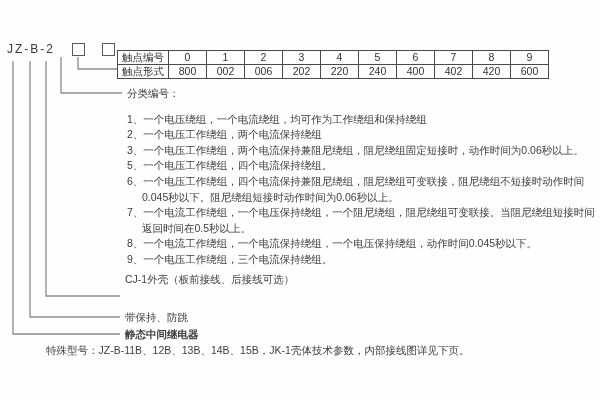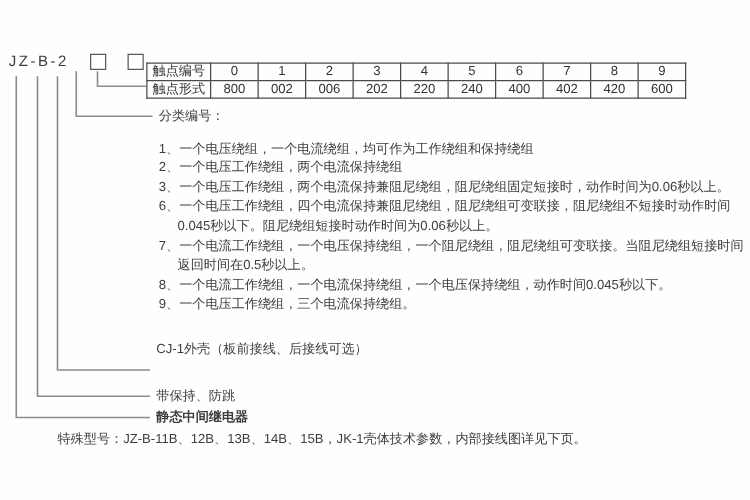--- a/index.html
+++ b/index.html
@@ -118,20 +118,21 @@
         <td class="val">600</td>
       </tr>
     </tbody>
   </table>
 
   <div class="classification">
     <div class="cls-title">分类编号：</div>
     <div class="cls-item"><span>1、</span><span>一个电压绕组，一个电流绕组，均可作为工作绕组和保持绕组</span></div>
     <div class="cls-item"><span>2、</span><span>一个电压工作绕组，两个电流保持绕组</span></div>
     <div class="cls-item"><span>3、</span><span>一个电压工作绕组，两个电流保持兼阻尼绕组，阻尼绕组固定短接时，动作时间为0.06秒以上。</span></div>
+    <div class="cls-item"><span>5、</span><span>一个电压工作绕组，四个电流保持绕组。</span></div>
     <div class="cls-item"><span>6、</span><span>一个电压工作绕组，四个电流保持兼阻尼绕组，阻尼绕组可变联接，阻尼绕组不短接时动作时间0.045秒以下。阻尼绕组短接时动作时间为0.06秒以上。</span></div>
     <div class="cls-item"><span>7、</span><span>一个电流工作绕组，一个电压保持绕组，一个阻尼绕组，阻尼绕组可变联接。当阻尼绕组短接时间返回时间在0.5秒以上。</span></div>
     <div class="cls-item"><span>8、</span><span>一个电流工作绕组，一个电流保持绕组，一个电压保持绕组，动作时间0.045秒以下。</span></div>
     <div class="cls-item"><span>9、</span><span>一个电压工作绕组，三个电流保持绕组。</span></div>
   </div>
 
   <div class="callout case">CJ-1外壳（板前接线、后接线可选）</div>
   <div class="callout hold">带保持、防跳</div>
   <div class="callout relay">静态中间继电器</div>
 

